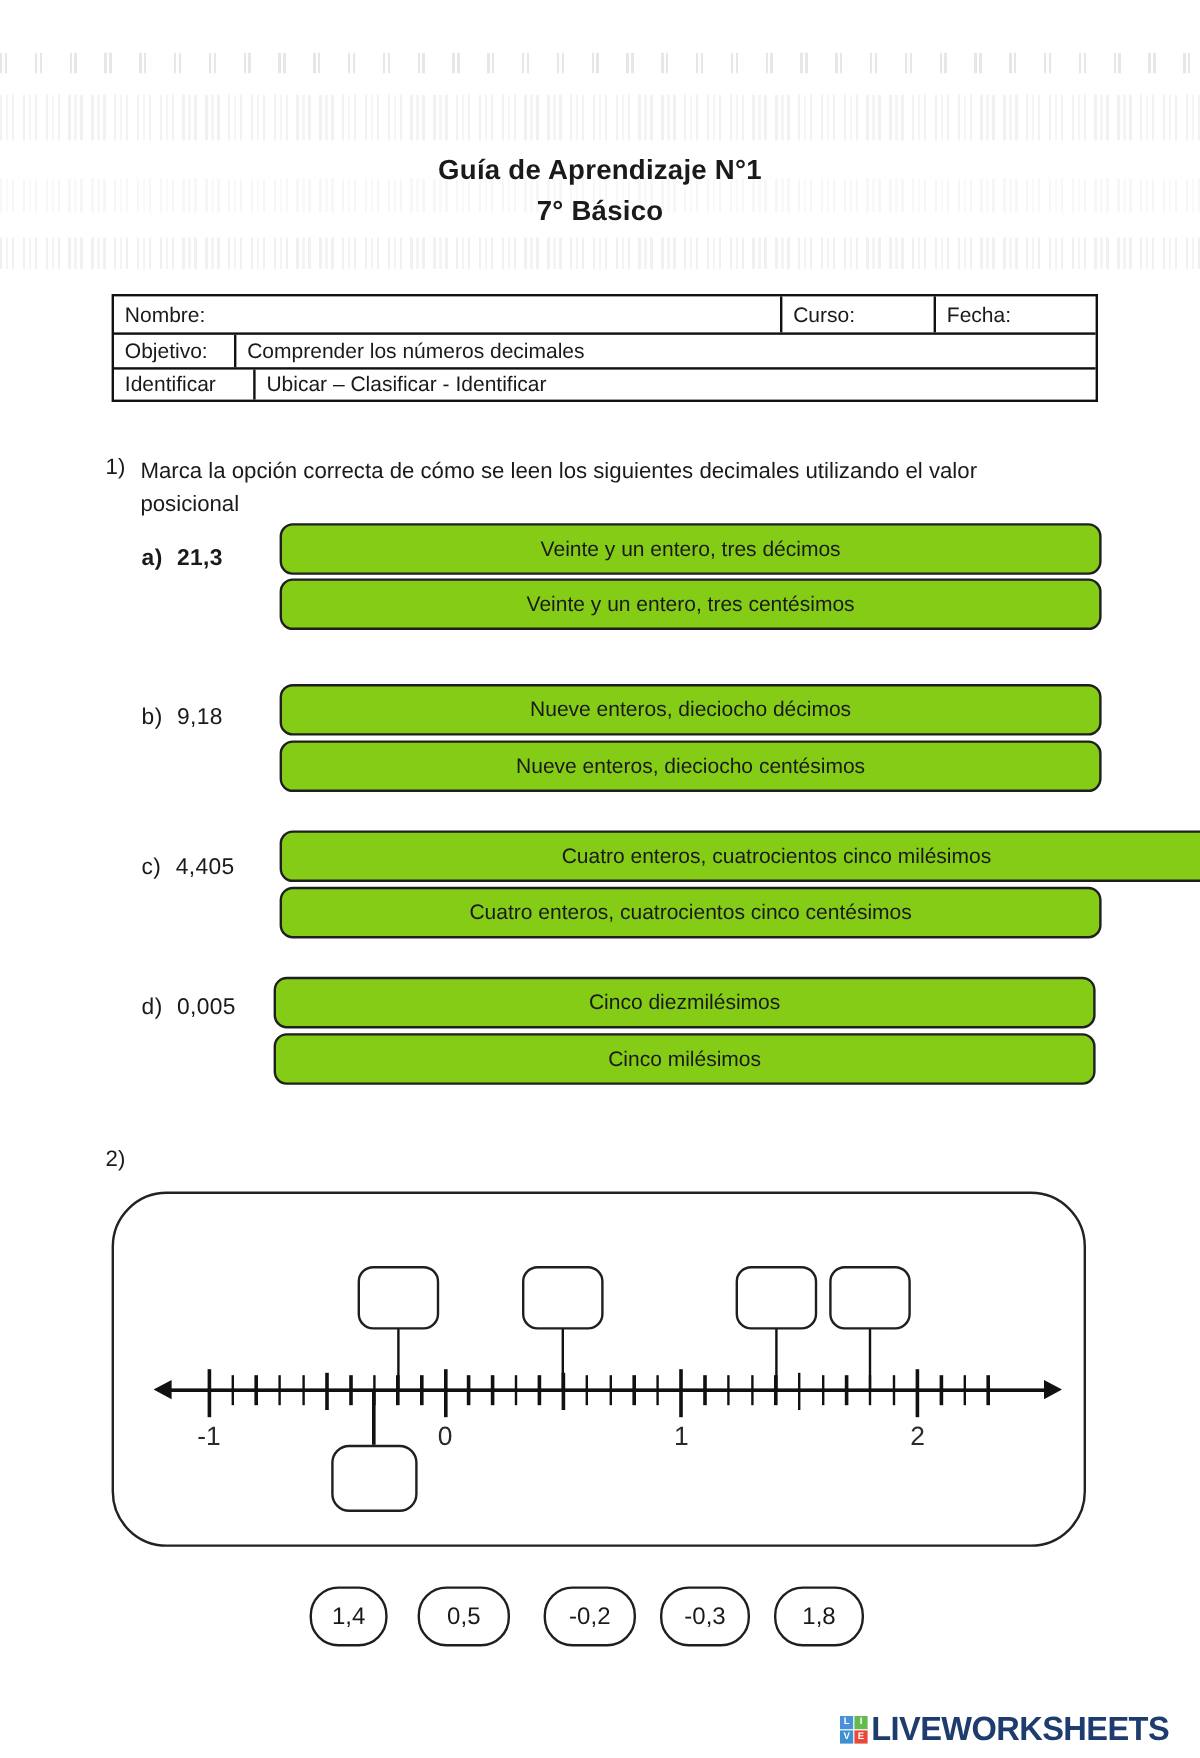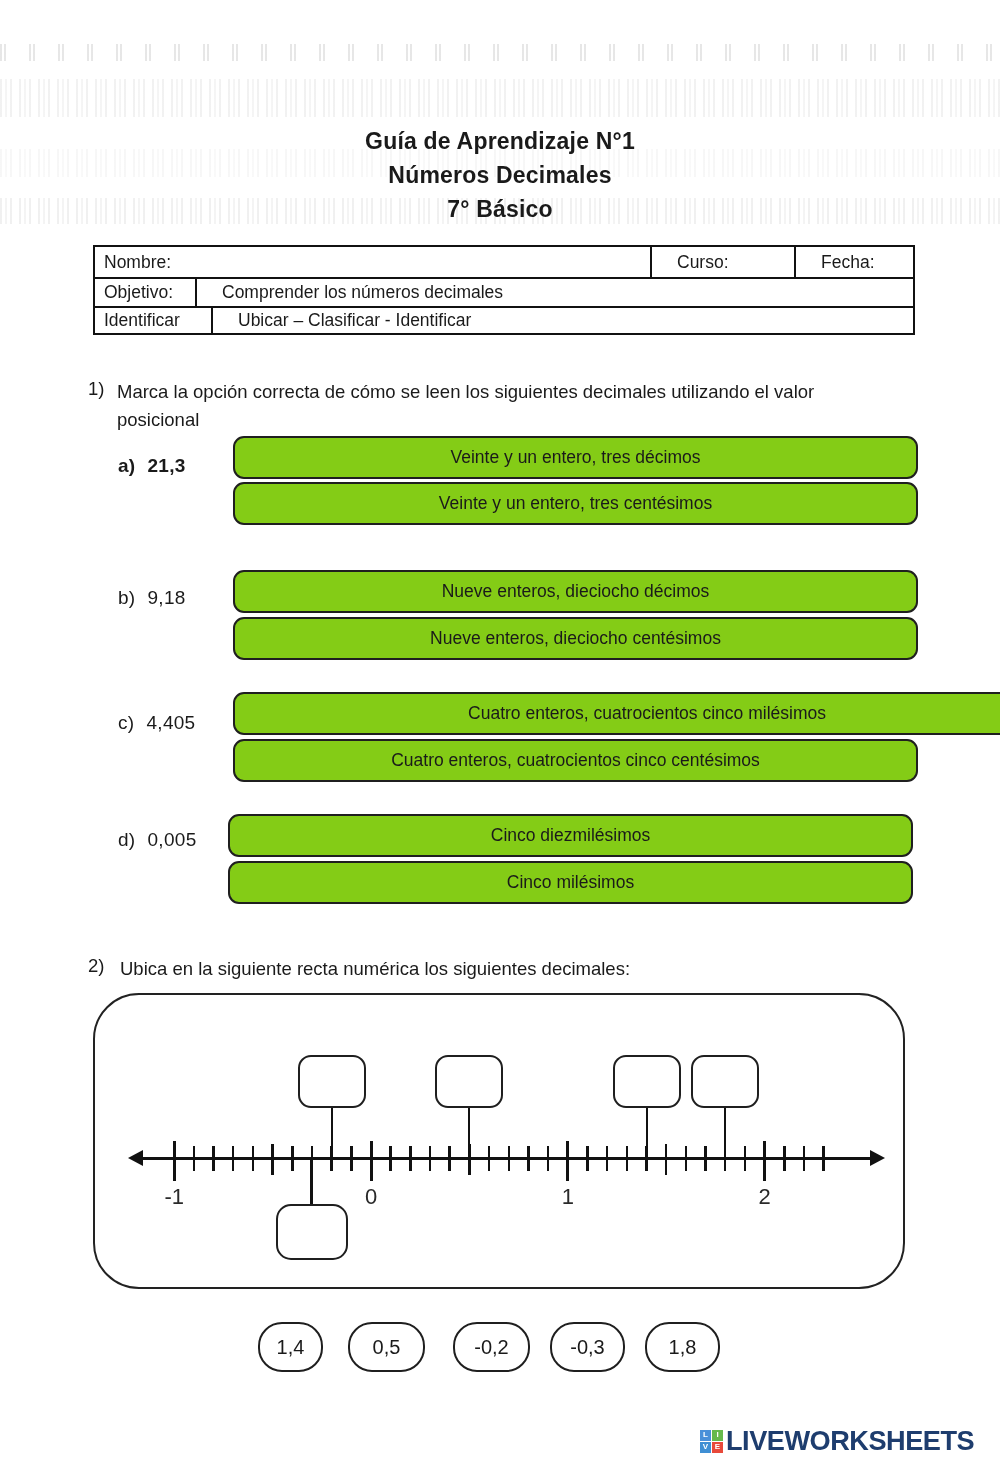--- a/index.html
+++ b/index.html
@@ -15,21 +15,21 @@
   #band2 { top:79px; height:38px; opacity:.33; }
   #band3 { top:149px; height:28px; opacity:.20; }
   #band4 { top:198px; height:26px; opacity:.36; }
 
   .title-block { position:absolute; top:124px; left:0; width:100%; text-align:center;
     font-size:23px; font-weight:bold; line-height:34px; letter-spacing:.2px; }
 
   
   .hdr-table { position:absolute; left:93px; top:245px; width:822px; border:2px solid #111;
     box-sizing:border-box; font-size:17.5px; }
-  .hdr-row { display:flex; box-sizing:border-box;gap:16px; }
+  .hdr-row { display:flex; box-sizing:border-box; }
   .hdr-cell { box-sizing:border-box; display:flex; align-items:center; padding-left:9px; }
   .b-right { border-right:2px solid #111; }
   .b-top { border-top:2px solid #111; }
   .fill-area { flex:1 1 auto; align-self:stretch; }
 
   
   .q-number { position:absolute; font-size:18.5px; }
   .q-text { position:absolute; font-size:18.5px; line-height:28px; }
 
   .item-label { position:absolute; font-size:19px; letter-spacing:.3px; }
@@ -70,21 +70,20 @@
 
 <div class="page">
 
   <div class="band band-a" id="band1"></div>
   <div class="band band-b" id="band2"></div>
   <div class="band band-b" id="band3"></div>
   <div class="band band-b" id="band4"></div>
 
   <div class="title-block">
     <div>Guía de Aprendizaje N°1</div>
-    <div>Números Decimales</div>
     <div>7° Básico</div>
   </div>
 
   <div class="hdr-table">
     <div class="hdr-row" style="height:30px;">
       <div class="hdr-cell b-right" style="width:557px;">
         <span>Nombre:</span>
         <span class="fill-area"></span>
       </div>
       <div class="hdr-cell b-right" style="width:128px;">
@@ -138,21 +137,20 @@
   <div class="option-box" style="left:233px; top:692px; width:828px;">Cuatro enteros, cuatrocientos cinco milésimos</div>
   <div class="option-box" style="left:233px; top:739px; width:685px;">Cuatro enteros, cuatrocientos cinco centésimos</div>
 
   <div class="item-label" style="left:118px; top:829px;">
     <span>d)</span><span class="num">0,005</span>
   </div>
   <div class="option-box" style="left:228px; top:814px; width:685px;">Cinco diezmilésimos</div>
   <div class="option-box" style="left:228px; top:861px; width:685px;">Cinco milésimos</div>
 
   <div class="q-number" style="left:88px; top:955px;">2)</div>
-  <div class="q-text" style="left:120px; top:955px; width:780px;">Ubica en la siguiente recta numérica los siguientes decimales:</div>
 
   <div class="nl-container"></div>
   <div class="nl-layer" id="nl-layer">
       <div class="nl-line" style="left: 138px; top: 1156.5px; width: 737px; height: 3px;"></div>
       <div class="nl-arrow" style="left: 128px; top: 1150px; border-top: 8px solid transparent; border-bottom: 8px solid transparent; border-right: 15px solid rgb(17, 17, 17);"></div>
       <div class="nl-arrow" style="left: 870px; top: 1150px; border-top: 8px solid transparent; border-bottom: 8px solid transparent; border-left: 15px solid rgb(17, 17, 17);"></div>
       <div class="nl-tick" style="left: 172.7px; top: 1141px; width: 3px; height: 40px;"></div>
       <div class="nl-tick" style="left: 192.63px; top: 1146px; width: 2.5px; height: 25px;"></div>
       <div class="nl-tick" style="left: 212.31px; top: 1146px; width: 2.5px; height: 25px;"></div>
       <div class="nl-tick" style="left: 231.99px; top: 1146px; width: 2.5px; height: 25px;"></div>

